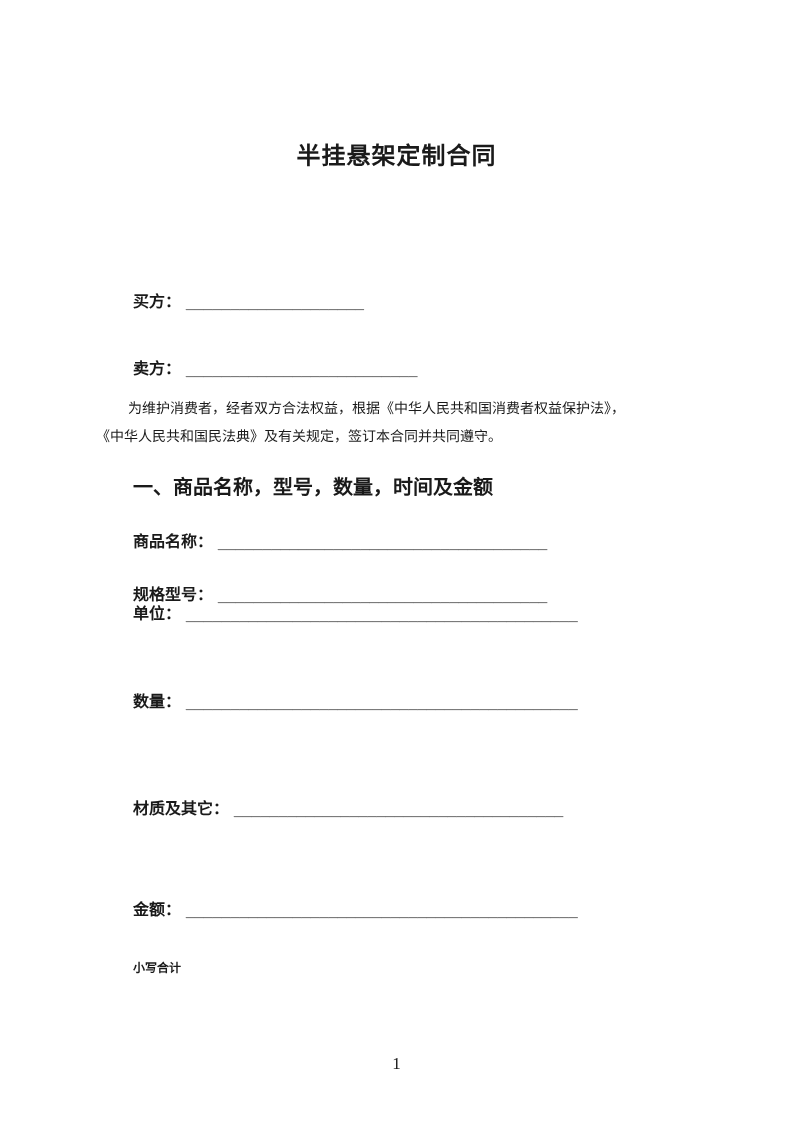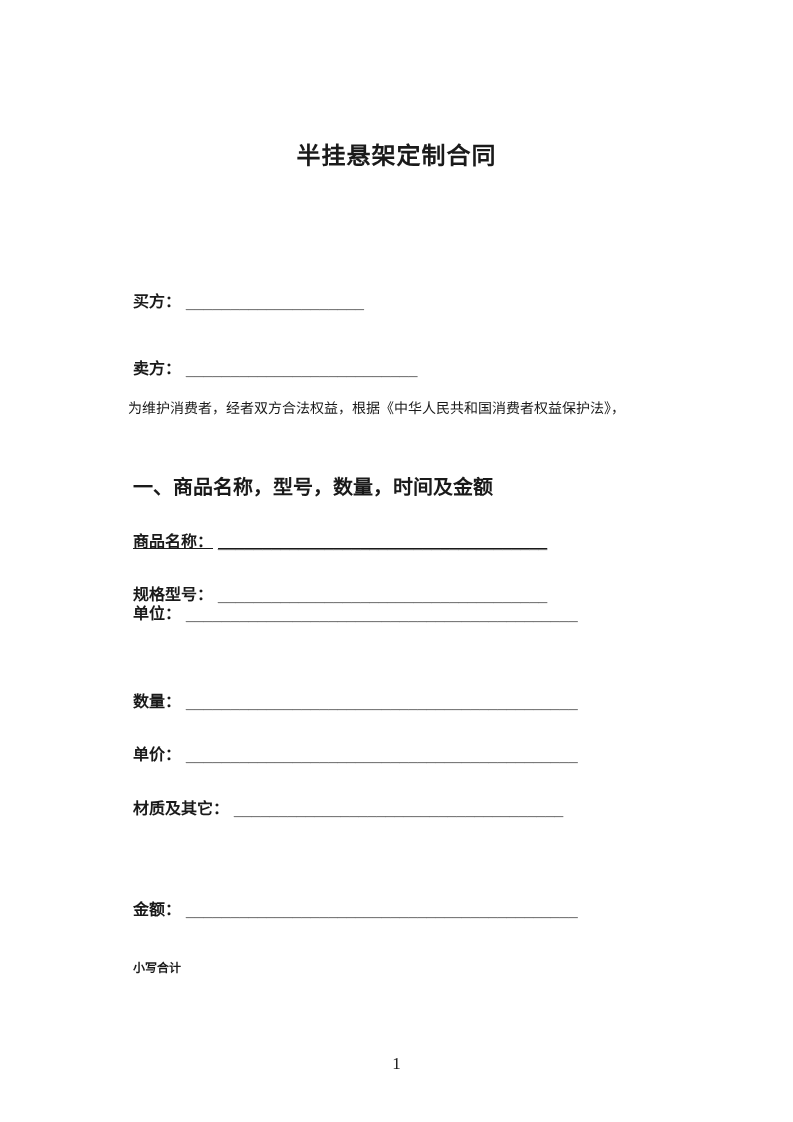--- a/index.html
+++ b/index.html
@@ -79,21 +79,21 @@
     top: 1054px;
     text-align: center;
     font-size: 17px;
     line-height: 20px;
     font-family: "Liberation Serif", "DejaVu Serif", serif;
     font-weight: 400;
   }
   
   .r-buyer        { top: 292px; }
   .r-seller       { top: 347px; margin-top: 12px; }
-  .r-f0           { top: 532px; text-decoration: underline; }
+  .r-f0           { top: 532px; }
   .r-f1           { top: 585px; }
   .r-f2           { top: 604px; }
   .r-f3           { top: 692px; }
   .r-f4           { top: 745px; }
   .r-f5           { top: 799px; }
   .r-f6           { top: 852px; margin-top: 48px; }
   .r-f7           { top: 906px; }
 </style>
 </head>
 <body>
@@ -105,43 +105,41 @@
   <div class="row r-buyer">
     <span class="lbl">买方：</span><span class="blank-line">____________________</span>
   </div>
 
   <div class="row r-seller">
     <span class="lbl">卖方：</span><span class="blank-line">__________________________</span>
   </div>
 
   <div class="preamble">
     <div class="first">为维护消费者，经者双方合法权益，根据《中华人民共和国消费者权益保护法》，</div>
+    <div>《中华人民共和国民法典》及有关规定，签订本合同并共同遵守。</div>
   </div>
 
   <div class="section-heading">一、商品名称，型号，数量，时间及金额</div>
 
   <div class="row r-f0">
     <span class="lbl">商品名称：</span><span class="blank-line">_____________________________________</span>
   </div>
 
   <div class="row r-f1">
     <span class="lbl">规格型号：</span><span class="blank-line">_____________________________________</span>
   </div>
 
   <div class="row r-f2">
     <span class="lbl">单位：</span><span class="blank-line">____________________________________________</span>
   </div>
 
   <div class="row r-f3">
     <span class="lbl">数量：</span><span class="blank-line">____________________________________________</span>
   </div>
 
-  <div class="row r-f4">
-    <span class="lbl">单价：</span><span class="blank-line">____________________________________________</span>
-  </div>
 
   <div class="row r-f5">
     <span class="lbl">材质及其它：</span><span class="blank-line">_____________________________________</span>
   </div>
 
   <div class="row r-f6">
     <span class="lbl">金额：</span><span class="blank-line">____________________________________________</span>
   </div>
 
 

